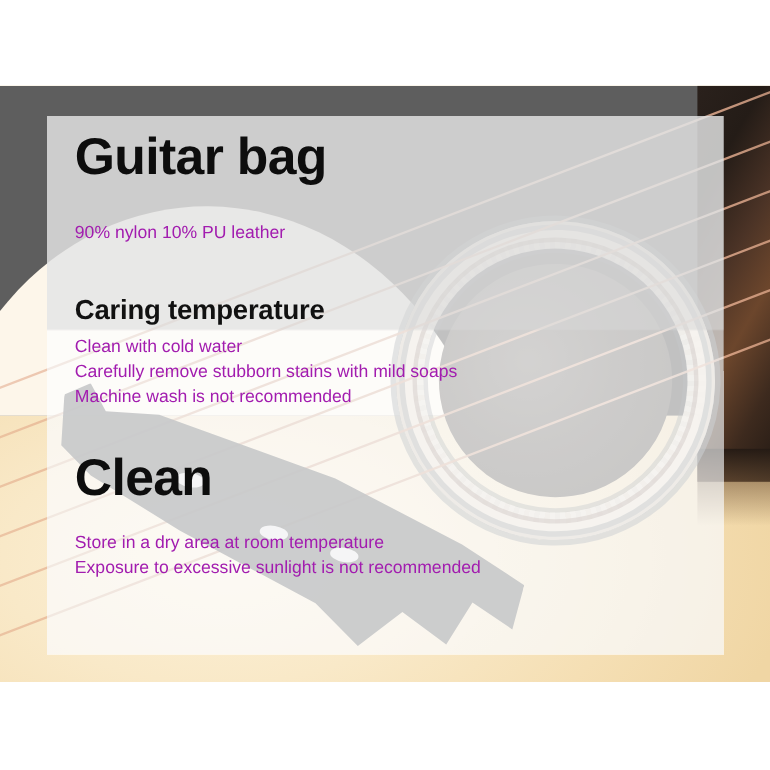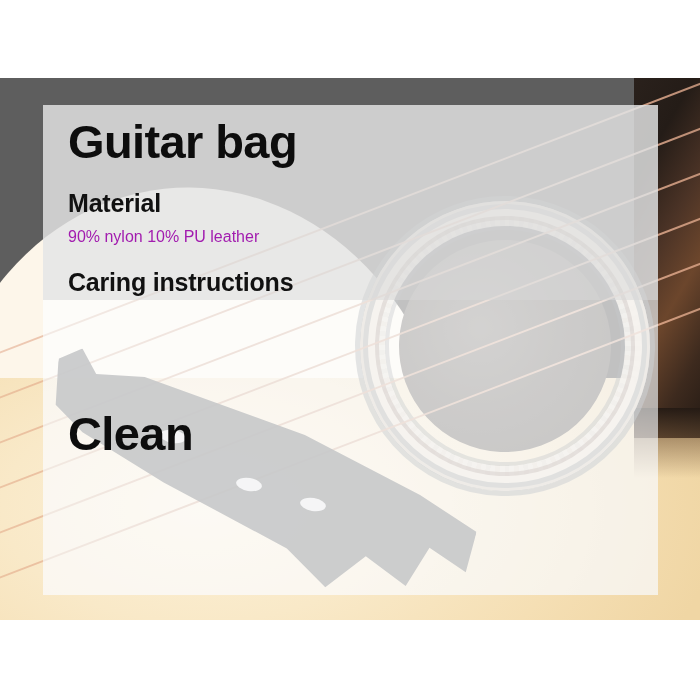--- a/index.html
+++ b/index.html
@@ -303,31 +303,39 @@
     <div class="panel-top-tint"></div>
   </div>
 
   <div class="content">
 
     <div class="block-guitar-bag">
       <div class="h1">Guitar bag</div>
     </div>
 
     <div class="block-material">
-      <div class="h2">Material</div>
       <div class="sub-lines">
         <div class="body-line">90% nylon 10% PU leather</div>
       </div>
     </div>
 
     <div class="block-caring">
-      <div class="h2">Caring instructions</div>
+      <div class="h2">Caring temperature</div>
+      <div class="sub-lines">
+        <div class="body-line">Clean with cold water</div>
+        <div class="body-line">Carefully remove stubborn stains with mild soaps</div>
+        <div class="body-line">Machine wash is not recommended</div>
+      </div>
     </div>
 
     <div class="block-guitar">
       <div class="h1">Clean</div>
     </div>
 
     <div class="block-storage">
+      <div class="sub-lines">
+        <div class="body-line">Store in a dry area at room temperature</div>
+        <div class="body-line">Exposure to excessive sunlight is not recommended</div>
+      </div>
     </div>
 
   </div>
 </div>
 
 </body></html>

